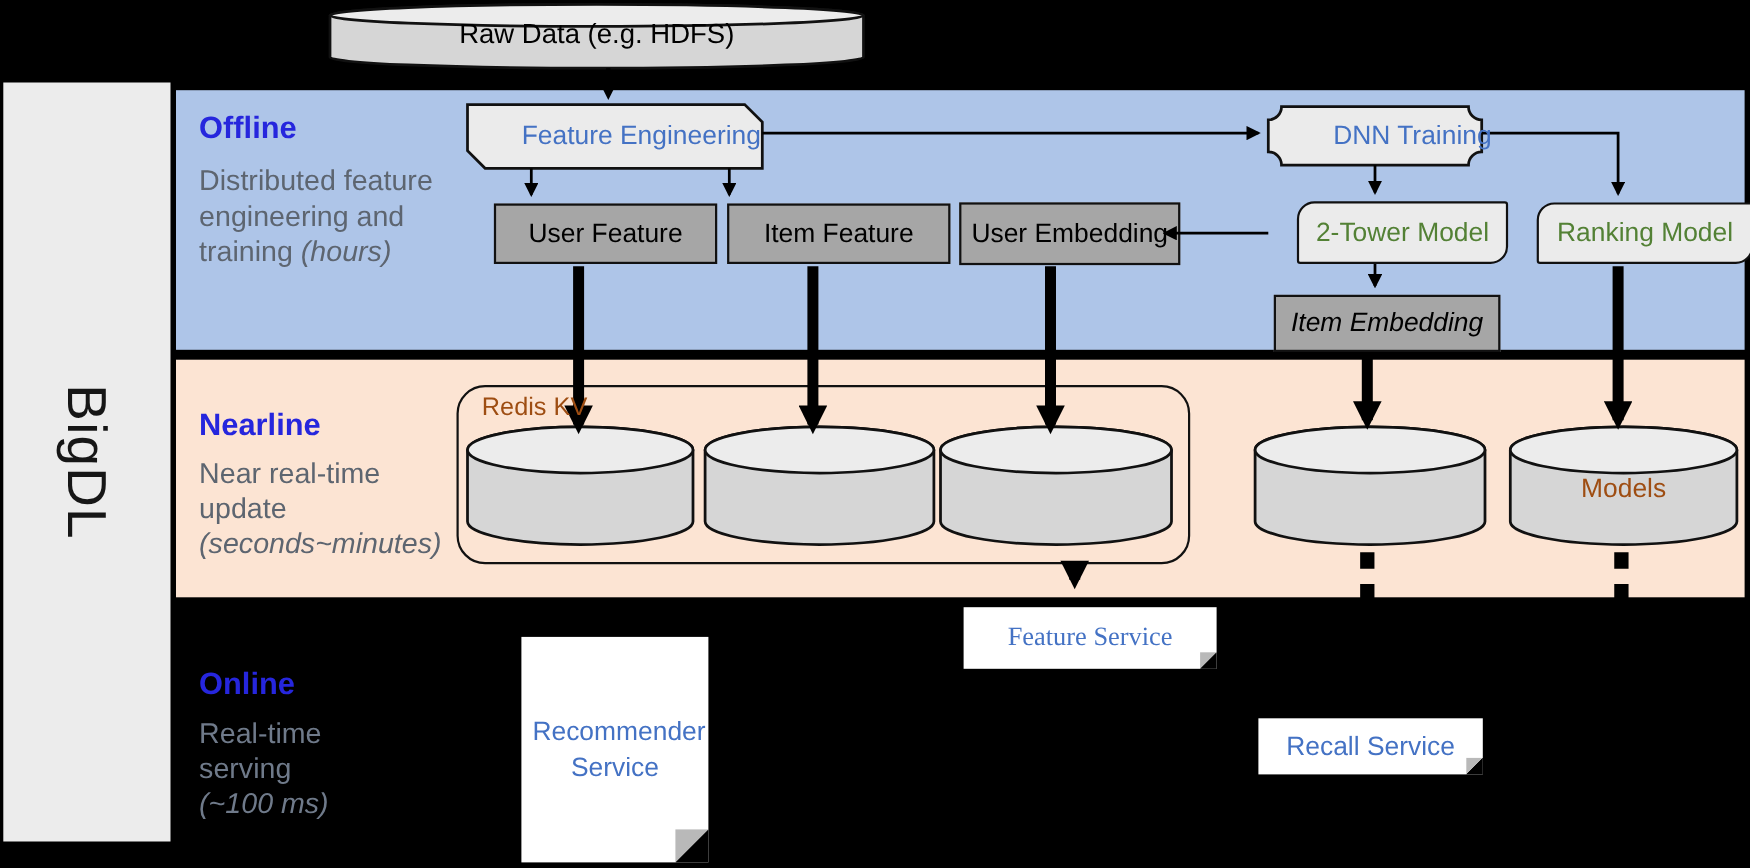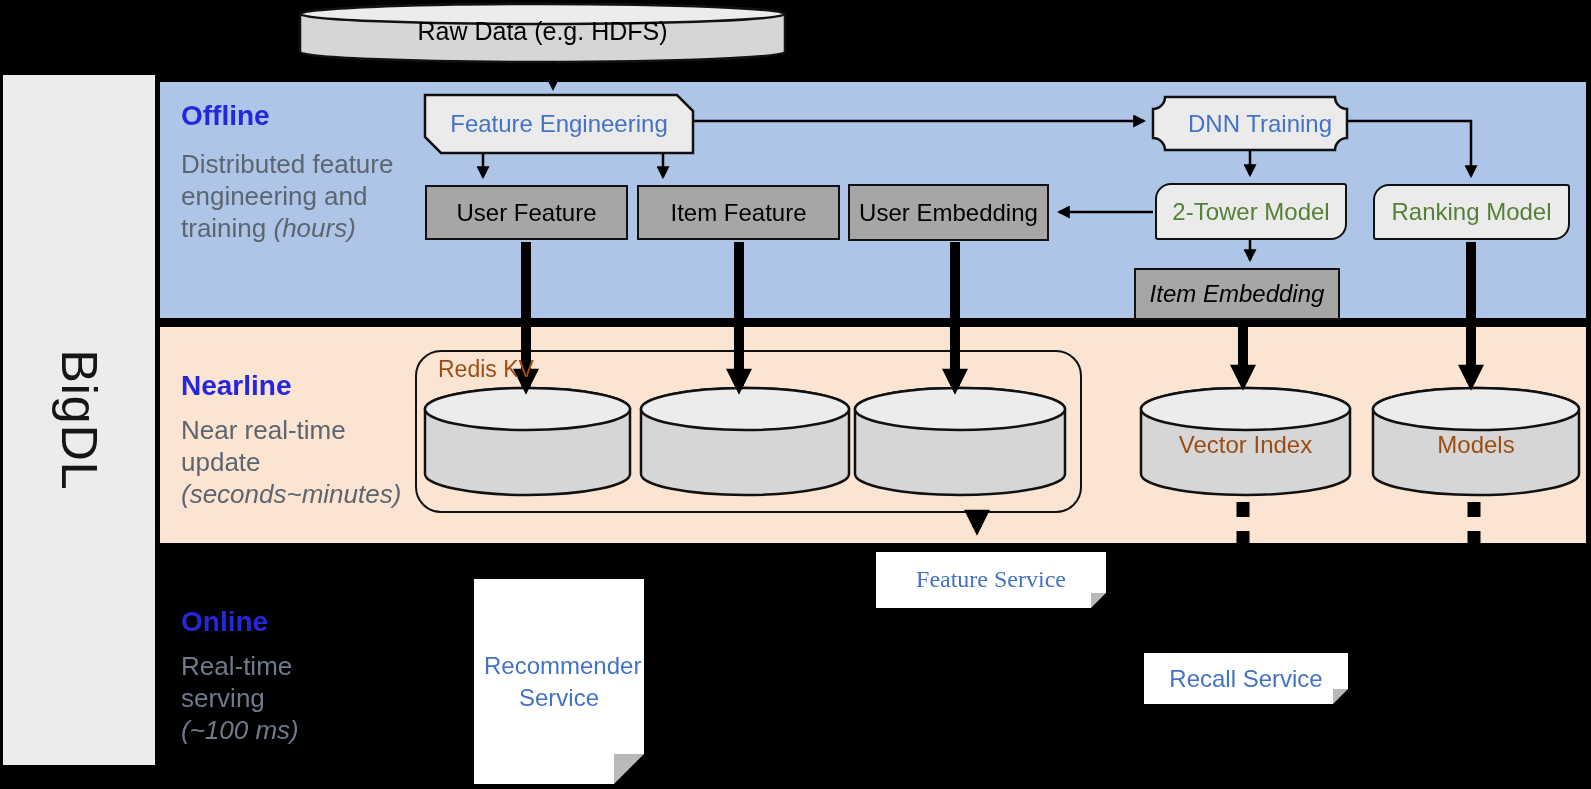--- a/index.html
+++ b/index.html
@@ -18,21 +18,21 @@
   .sidebar-label {
     transform:rotate(90deg); font-size:50px; color:#161616; letter-spacing:1px; white-space:nowrap;
   }
   .heading { position:absolute; left:181px; font-size:28px; font-weight:bold; color:#2626dd; z-index:5; }
   .desc { position:absolute; left:181px; font-size:26px; color:#5d6570; line-height:1.24; z-index:5; }
   .desc em { font-style:italic; }
   .desc-online { color:#6f7a8a; }
 
   .node {
     position:absolute; display:flex; align-items:center; justify-content:center;
-    font-size:24px; text-align:center; z-index:3; box-sizing:border-box;
+    font-size:24px; text-align:center; z-index:3; box-sizing:border-box;margin-left:24px;
   }
   .gray-node { background:#a6a6a6; border:2.5px solid #111; color:#000; }
   .round-diag { background:#ebebeb; border:2.5px solid #111; border-radius:16px 3px 16px 3px; color:#538135; }
   .shape-label { background:transparent; z-index:5; color:#4472c4; }
   .redis-box {
     position:absolute; left:415px; top:350px; width:667px; height:163px;
     border:2.5px solid #111; border-radius:26px; z-index:2; box-sizing:border-box;
   }
   .redis-label { position:absolute; left:438px; top:356px; font-size:23px; color:#9e4d12; z-index:5; }
   .cyl-label { position:absolute; z-index:5; display:flex; align-items:center; justify-content:center;
@@ -149,21 +149,20 @@
 
     <g stroke="#000" stroke-width="13" stroke-dasharray="15 14">
       <line x1="1243" y1="502" x2="1243" y2="546"></line>
       <line x1="1474" y1="502" x2="1474" y2="546"></line>
     </g>
   </svg>
 
   <div class="raw-label">Raw Data (e.g. HDFS)</div>
   <div class="node shape-label" style="left:425px; top:95px; width:268px; height:58px;">Feature Engineering</div>
   <div class="node shape-label" style="left:1153px; top:97px; width:194px; height:53px;padding-left:20px;">DNN Training</div>
-  <div class="cyl-label" style="left:1141px; top:425px; width:209px; height:40px;">Vector Index</div>
   <div class="cyl-label" style="left:1373px; top:425px; width:206px; height:40px;">Models</div>
 
   <div class="svc doc" style="left:474px; top:579px; width:170px; height:205px;">
     <span style="display:block; width:150px;">Recommender Service</span>
   </div>
   <div class="svc" style="left:876px; top:552px; width:230px; height:56px;font-family:Liberation Serif, serif;">Feature Service</div>
   <div class="svc" style="left:1144px; top:653px; width:204px; height:51px;">Recall Service</div>
 
 </div>
 

